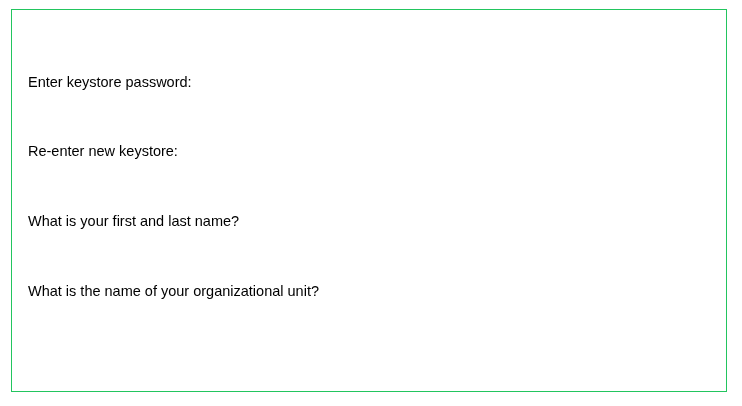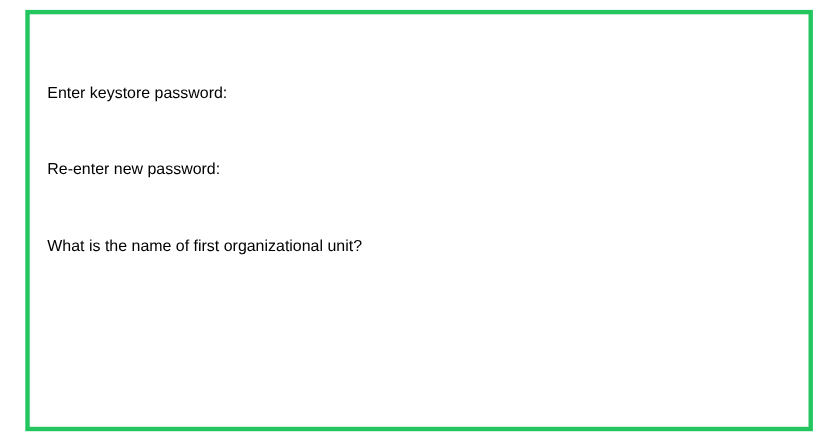--- a/index.html
+++ b/index.html
@@ -13,46 +13,46 @@
     font-family: "Liberation Sans", sans-serif;
     color: #000000;
     overflow: hidden;
   }
   #terminal-frame {
     position: absolute;
     left: 11px;
     top: 9px;
     width: 716px;
     height: 383px;
-    border: 4px solid #22c55e;
+    border: 1px solid #22c55e;
     box-sizing: border-box;
     background: #ffffff;
     overflow: hidden;
-    margin-left: 12px;
   }
   #console-output {
     padding: 14px 0 0 16px;
     font-size: 14.5px;
     line-height: 23.3px;
     white-space: pre;
   }
   .console-line {
     white-space: pre;
     display: block;
     height: 23.3px;
   }
 </style>
 </head>
 <body>
 
 <div id="terminal-frame">
   <div id="console-output">
     <span class="console-line">Enter keystore password:</span>
-    <span class="console-line">Re-enter new password:</span>
-    <span class="console-line">What is the name of first organizational unit?</span>
+    <span class="console-line">Re-enter new keystore:</span>
+    <span class="console-line">What is your first and last name?</span>
+    <span class="console-line">What is the name of your organizational unit?</span>
     
     
     
     
     
     
     
     
     
     

